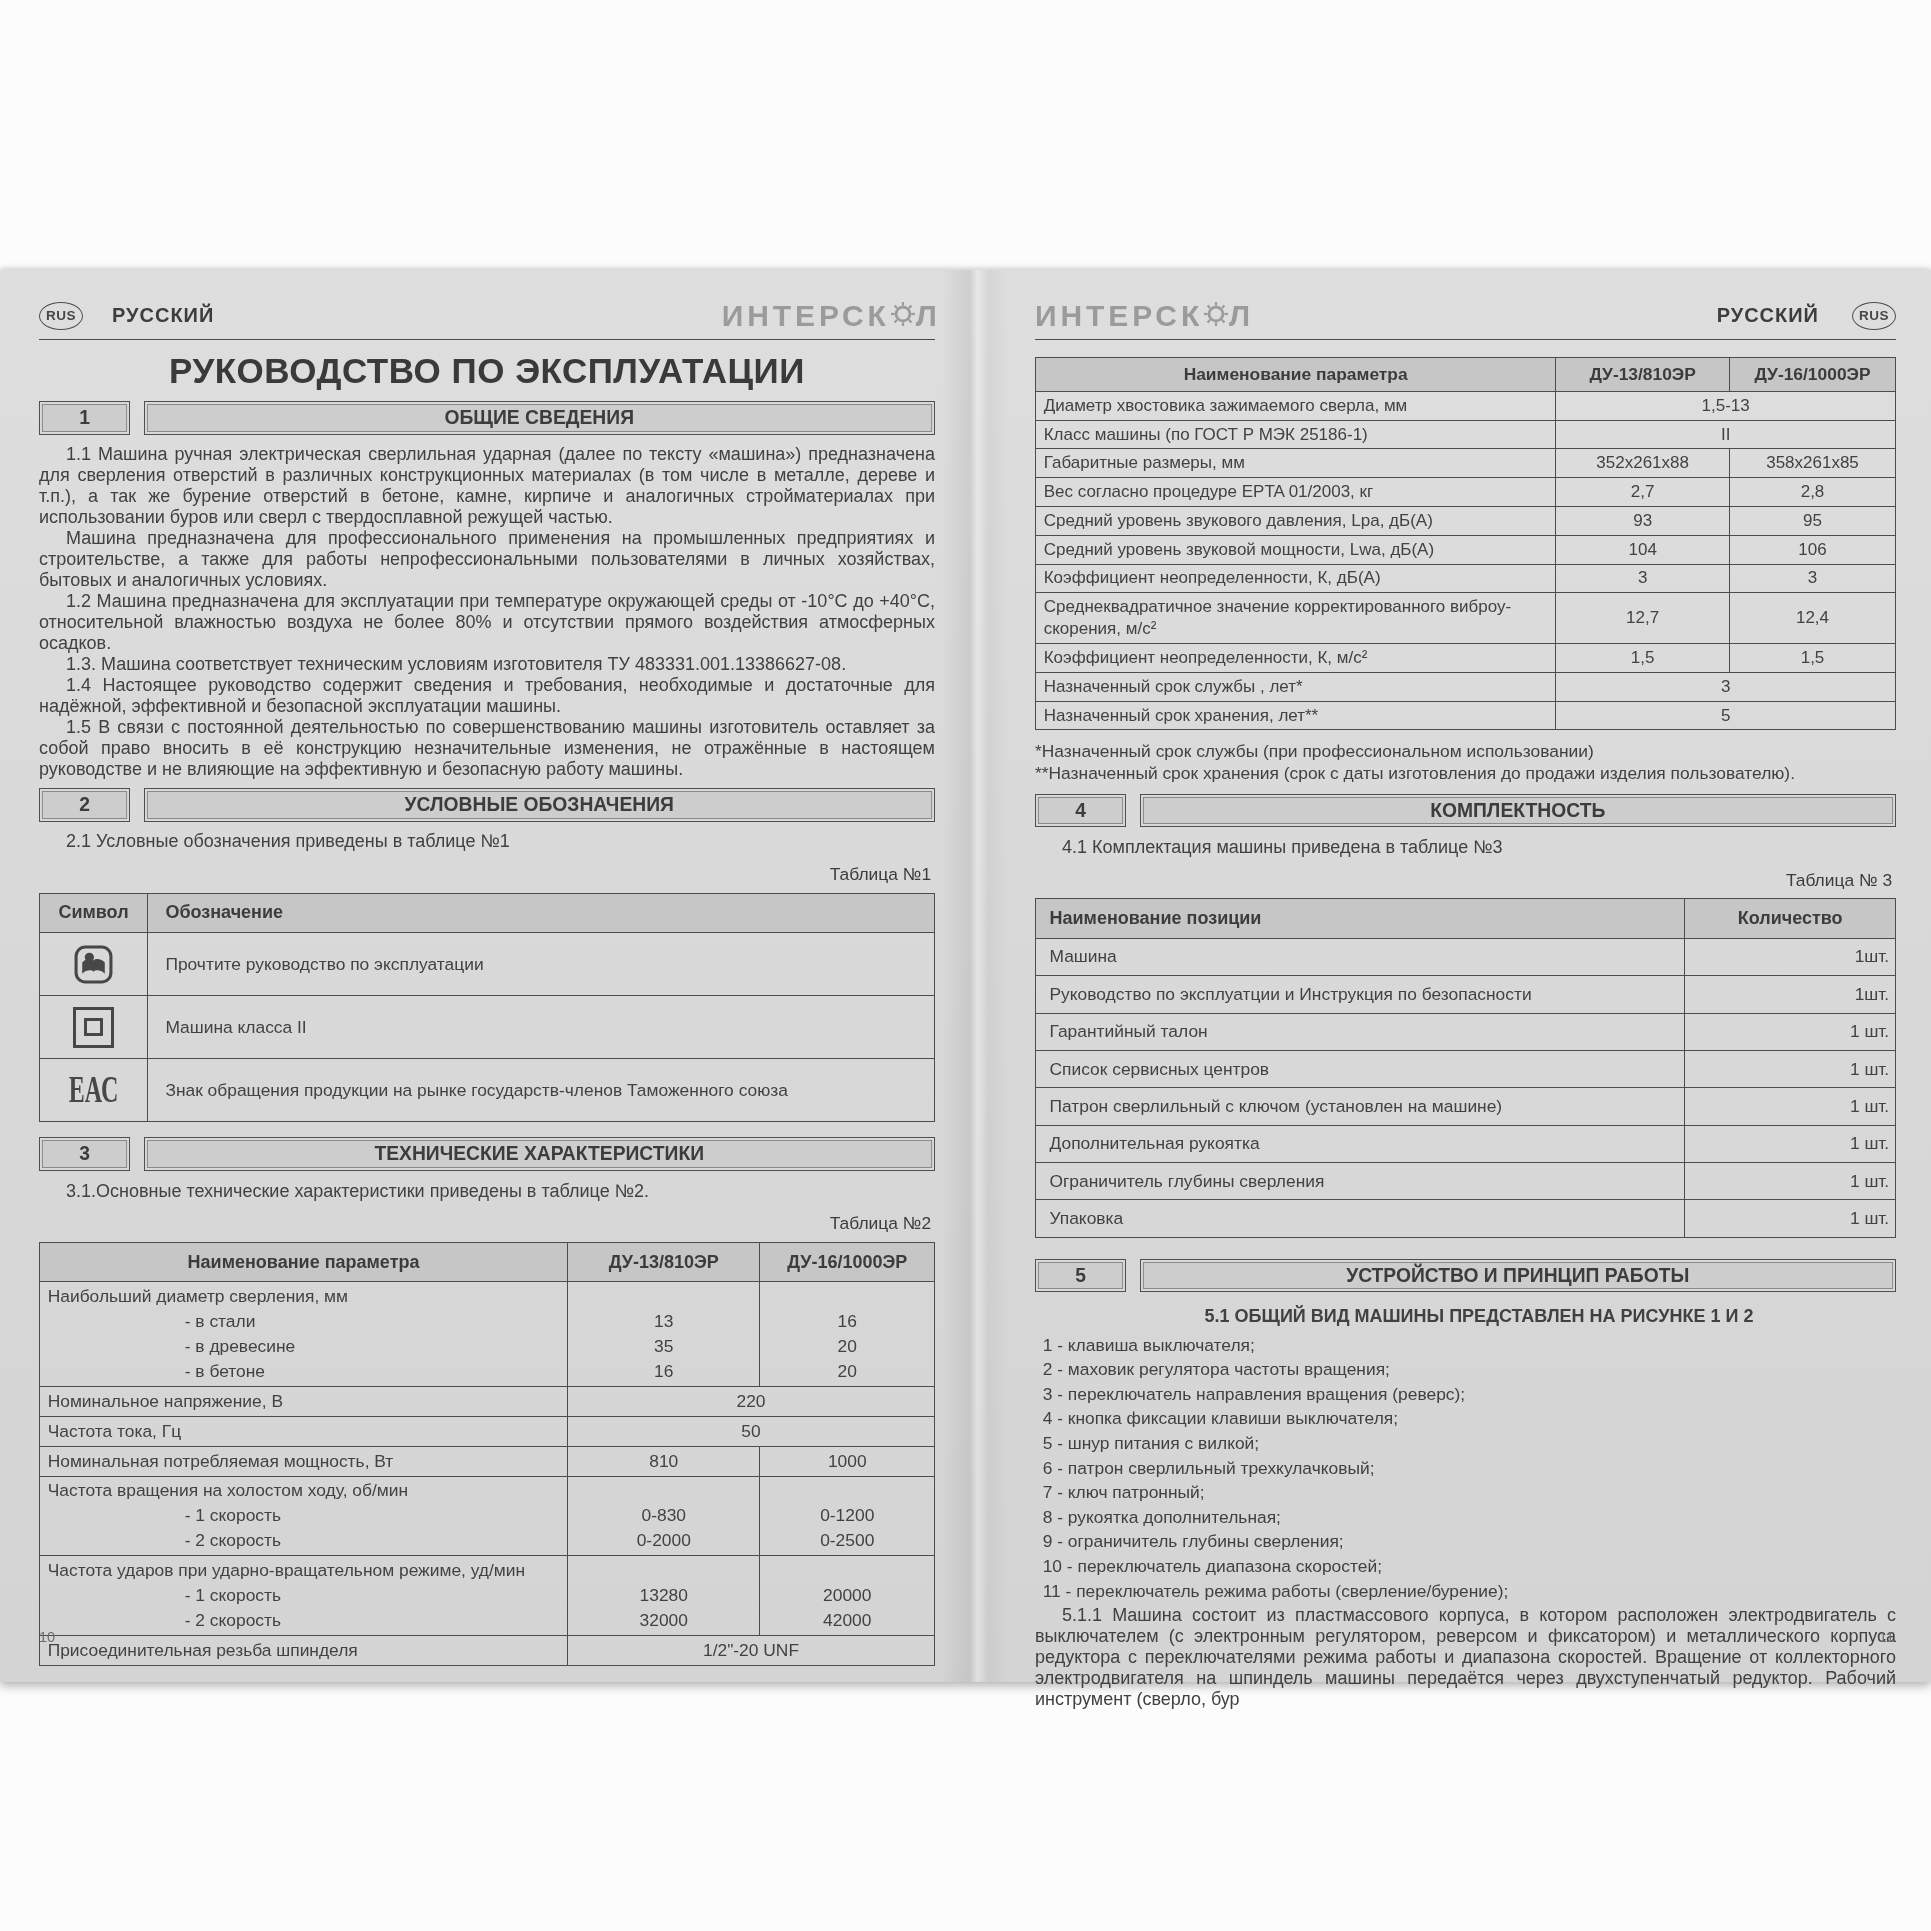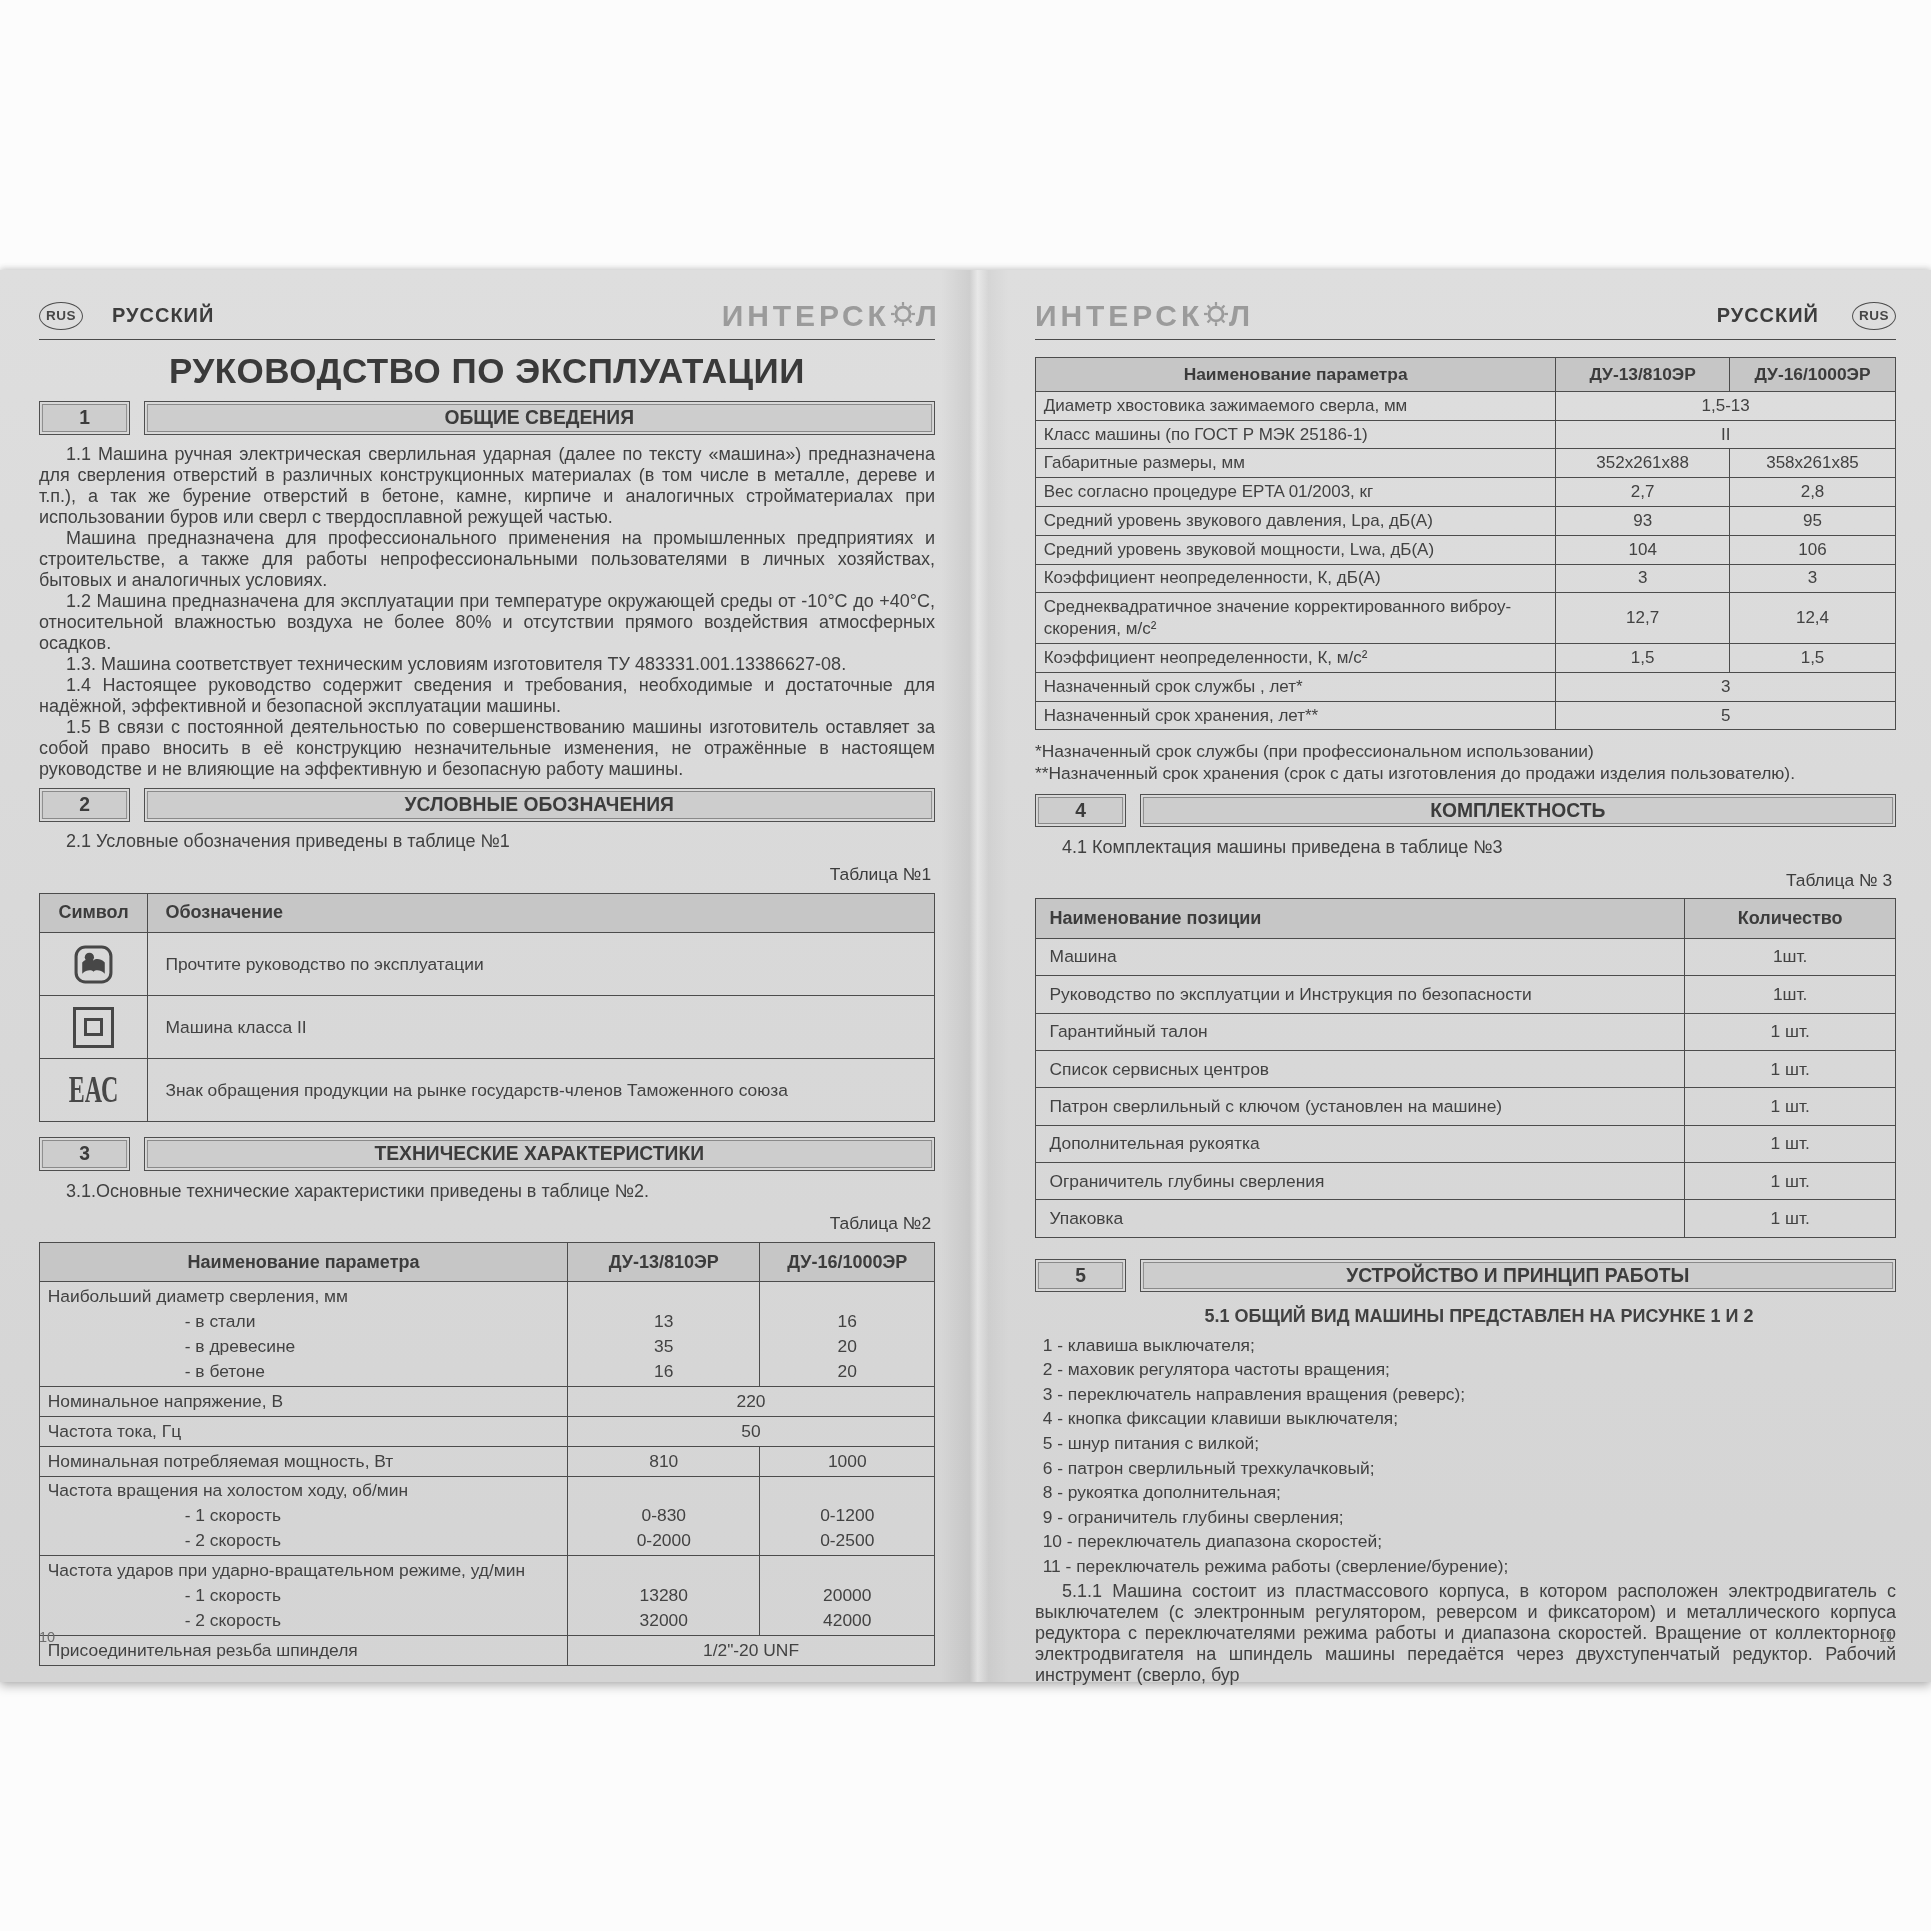--- a/index.html
+++ b/index.html
@@ -75,21 +75,21 @@
   .specs-r td.p-val{text-align:center;}
 
   .footnotes{margin-top:9.7px;}
   .footnotes p{text-indent:0;text-align:left;font-size:17.4px;line-height:22px;}
 
   
   .kit col.c-pos{width:75.5%;} .kit col.c-qty{width:24.5%;}
   .kit th.h-pos{text-align:left;padding-left:13.5px;}
   .kit th.h-qty{text-align:center;}
   .kit td{padding:7.7px 5.8px 7.7px 13.5px;font-size:17.4px;}
-  .kit td.qty{text-align:center;padding-left:5.8px;}
+  .kit td.qty{text-align:right;padding-left:5.8px;}
 
   
   .sub-head{font-weight:bold;font-size:18px;margin:13.5px 0 5.8px;text-indent:27px;text-align:center;}
   .parts div{font-size:17.4px;line-height:24.6px;padding-left:7.7px;}
   .p511{margin-top:1.9px;}
 
   .pg-num{position:absolute;font-size:14.5px;color:#6d6d6d;bottom:-3.9px;}
   .page-left .pg-num{left:0;bottom:auto;top:1359px;}
   .page-right .pg-num{right:1.9px;bottom:auto;top:1359px;}
 </style>
@@ -469,20 +469,21 @@
           <div class="sec-title">УСТРОЙСТВО И ПРИНЦИП РАБОТЫ</div>
         </div>
         <div class="sub-head">5.1 ОБЩИЙ ВИД МАШИНЫ ПРЕДСТАВЛЕН НА РИСУНКЕ 1 И 2</div>
         <div class="parts" id="parts-list">
             <div>1 - клавиша выключателя;</div>
             <div>2 - маховик регулятора частоты вращения;</div>
             <div>3 - переключатель направления  вращения (реверс);</div>
             <div>4 - кнопка фиксации клавиши  выключателя;</div>
             <div>5 - шнур питания с вилкой;</div>
             <div>6 - патрон сверлильный трехкулачковый;</div>
+            <div>7 - ключ патронный;</div>
             <div>8 - рукоятка дополнительная;</div>
             <div>9 - ограничитель глубины сверления;</div>
             <div>10 - переключатель диапазона скоростей;</div>
             <div>11 - переключатель режима работы (сверление/бурение);</div>
           </div>
         <p class="p511">5.1.1 Машина состоит из пластмассового корпуса, в котором расположен электродвигатель с выключателем (с электронным регулятором, реверсом и фиксатором) и металлического корпуса редуктора с переключателями режима работы и диапазона скоростей. Вращение от коллекторного электродвигателя на шпиндель машины передаётся через двухступенчатый редуктор. Рабочий инструмент (сверло, бур</p>
 
         <div class="pg-num">11</div>
       </div>
     </section>

